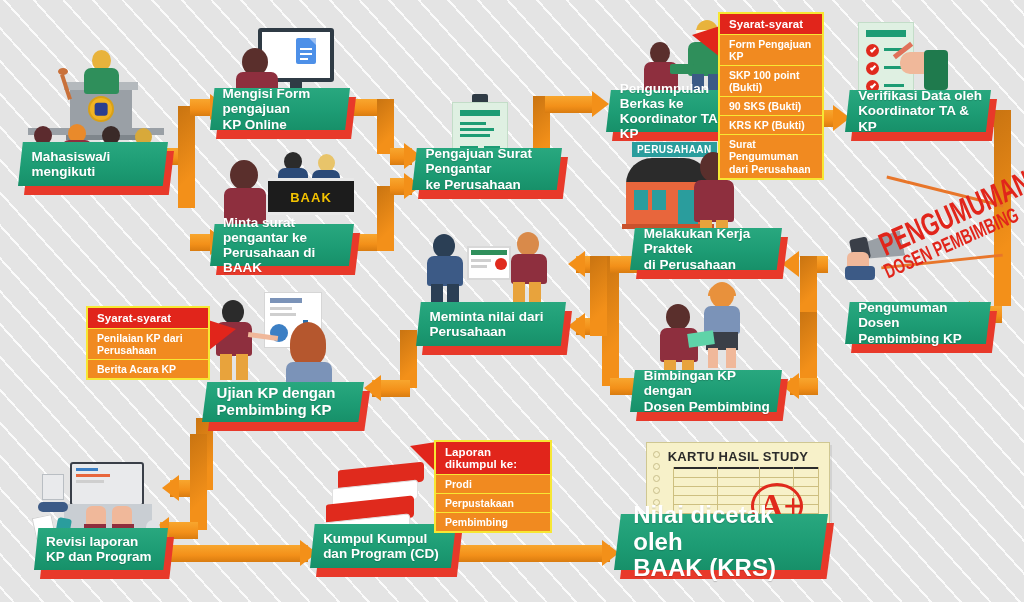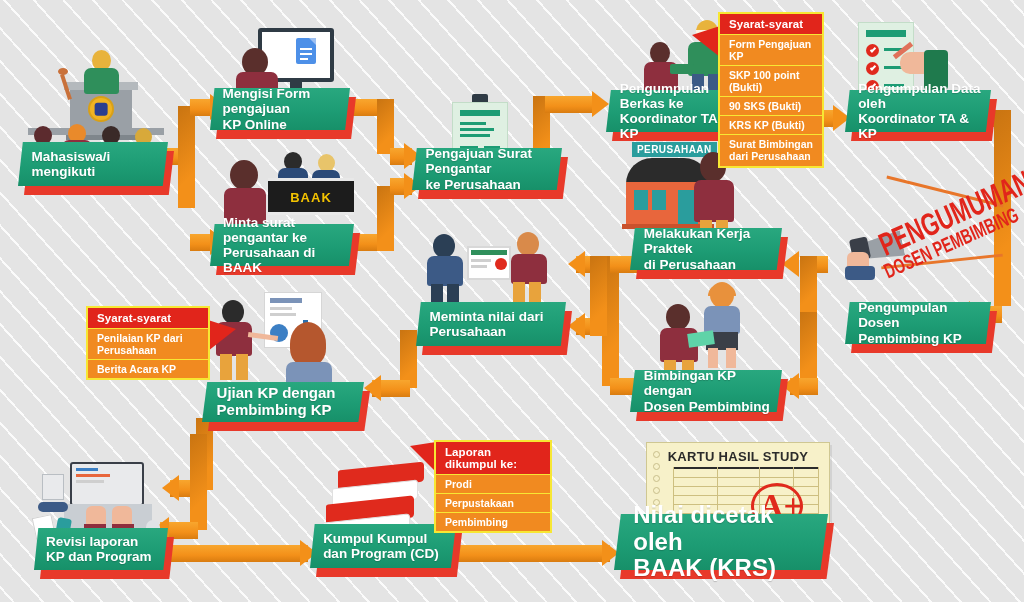--- a/index.html
+++ b/index.html
@@ -506,30 +506,30 @@
       <div class="label">
         <span>Pengumpulan Berkas ke</span>
         <span>Koordinator TA &amp; KP</span>
       </div>
     </div>
 
     <div class="node md" style="left:845px; top:90px; width:146px; height:42px;">
       <div class="shadow"></div>
       <div class="face"></div>
       <div class="label">
-        <span>Pengumpulan Data oleh</span>
+        <span>Verifikasi Data oleh</span>
         <span>Koordinator TA &amp; KP</span>
       </div>
     </div>
 
     <div class="node md" style="left:845px; top:302px; width:146px; height:42px;">
       <div class="shadow"></div>
       <div class="face"></div>
       <div class="label">
-        <span>Pengumpulan Dosen</span>
+        <span>Pengumuman Dosen</span>
         <span>Pembimbing KP</span>
       </div>
     </div>
 
     <div class="node md" style="left:630px; top:228px; width:152px; height:42px;">
       <div class="shadow"></div>
       <div class="face"></div>
       <div class="label">
         <span>Melakukan Kerja Praktek</span>
         <span>di Perusahaan</span>
@@ -594,21 +594,21 @@
   <div class="layer" id="callout-layer">
 
     <div class="callout tail-left" style="left:718px; top:12px; width:106px;">
       <div class="tail"></div>
       <div class="box">
         <div class="chead">Syarat-syarat</div>
         <div class="crow">Form Pengajuan KP</div>
         <div class="crow">SKP 100 point (Bukti)</div>
         <div class="crow">90 SKS (Bukti)</div>
         <div class="crow">KRS KP (Bukti)</div>
-        <div class="crow">Surat Bimbingan dari Perusahaan</div>
+        <div class="crow">Surat Pengumuman dari Perusahaan</div>
       </div>
     </div>
 
     <div class="callout tail-left" style="left:86px; top:306px; width:124px;">
       <div class="tail" style="left:auto; right:-26px;
            border-right:none; border-left:28px solid #e1251b;"></div>
       <div class="box">
         <div class="chead">Syarat-syarat</div>
         <div class="crow">Penilaian KP dari Perusahaan</div>
         <div class="crow">Berita Acara KP</div>

